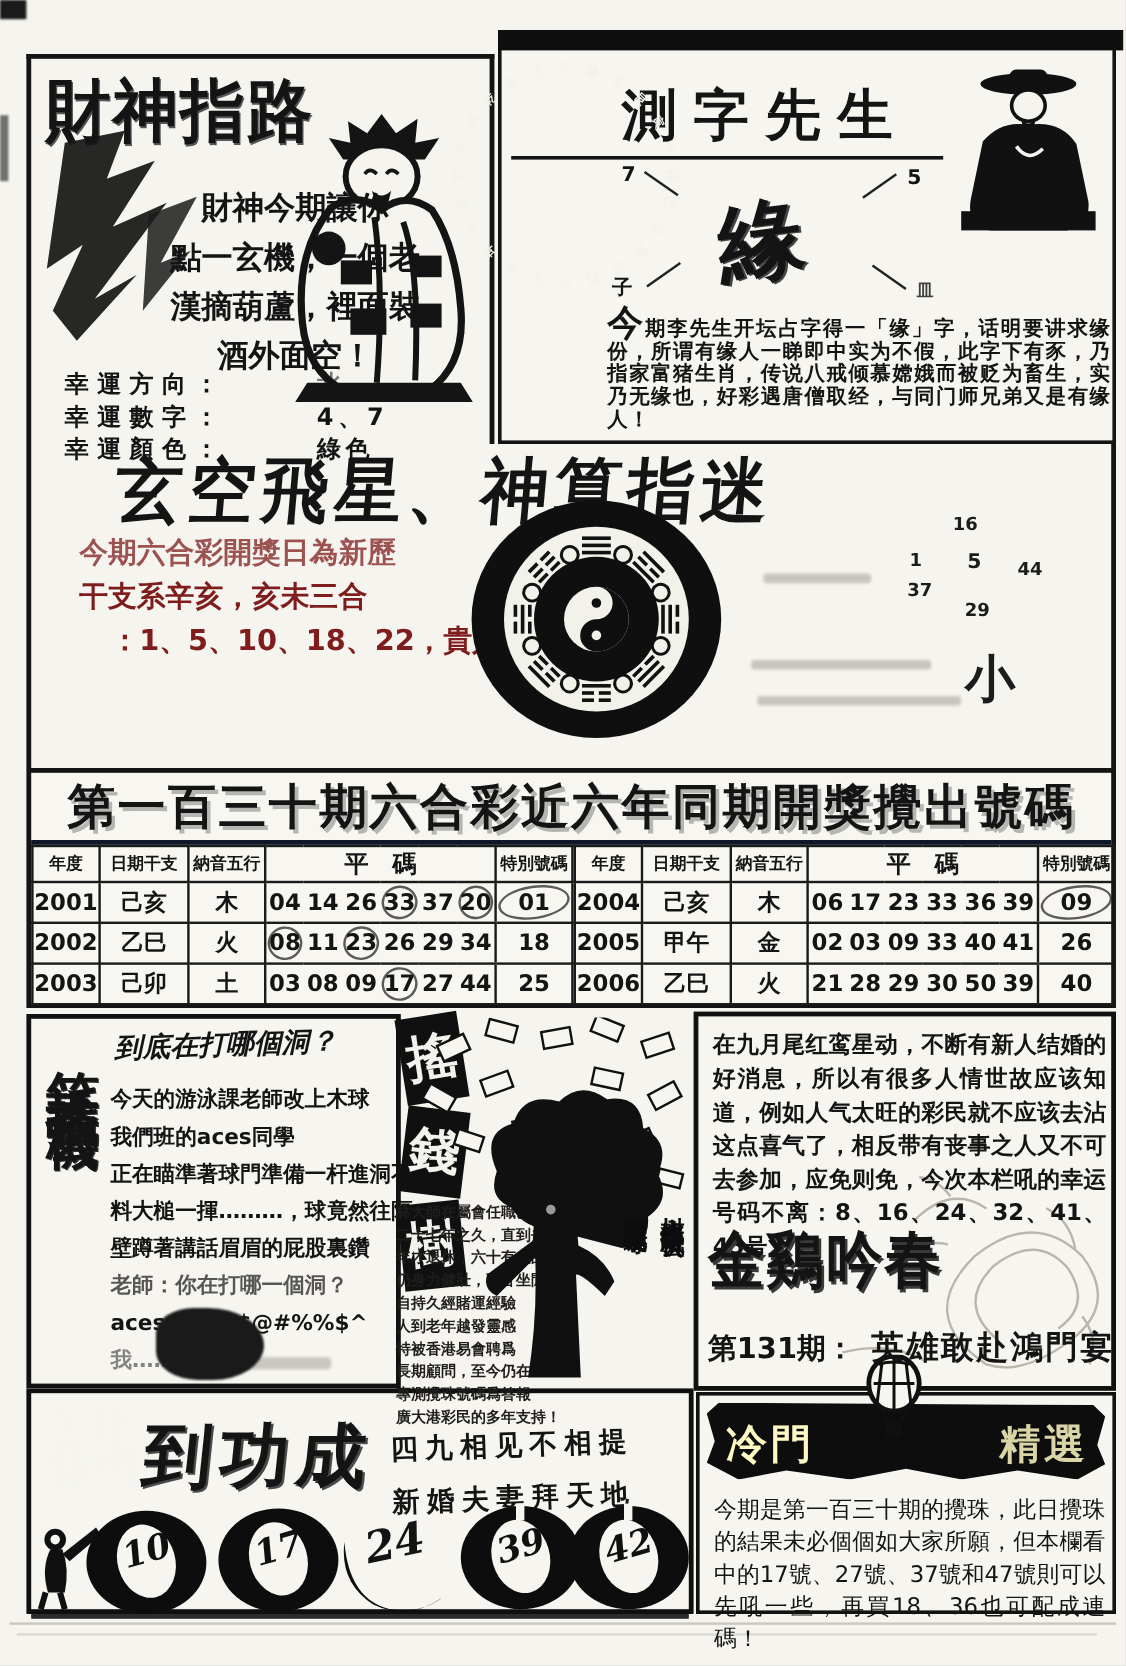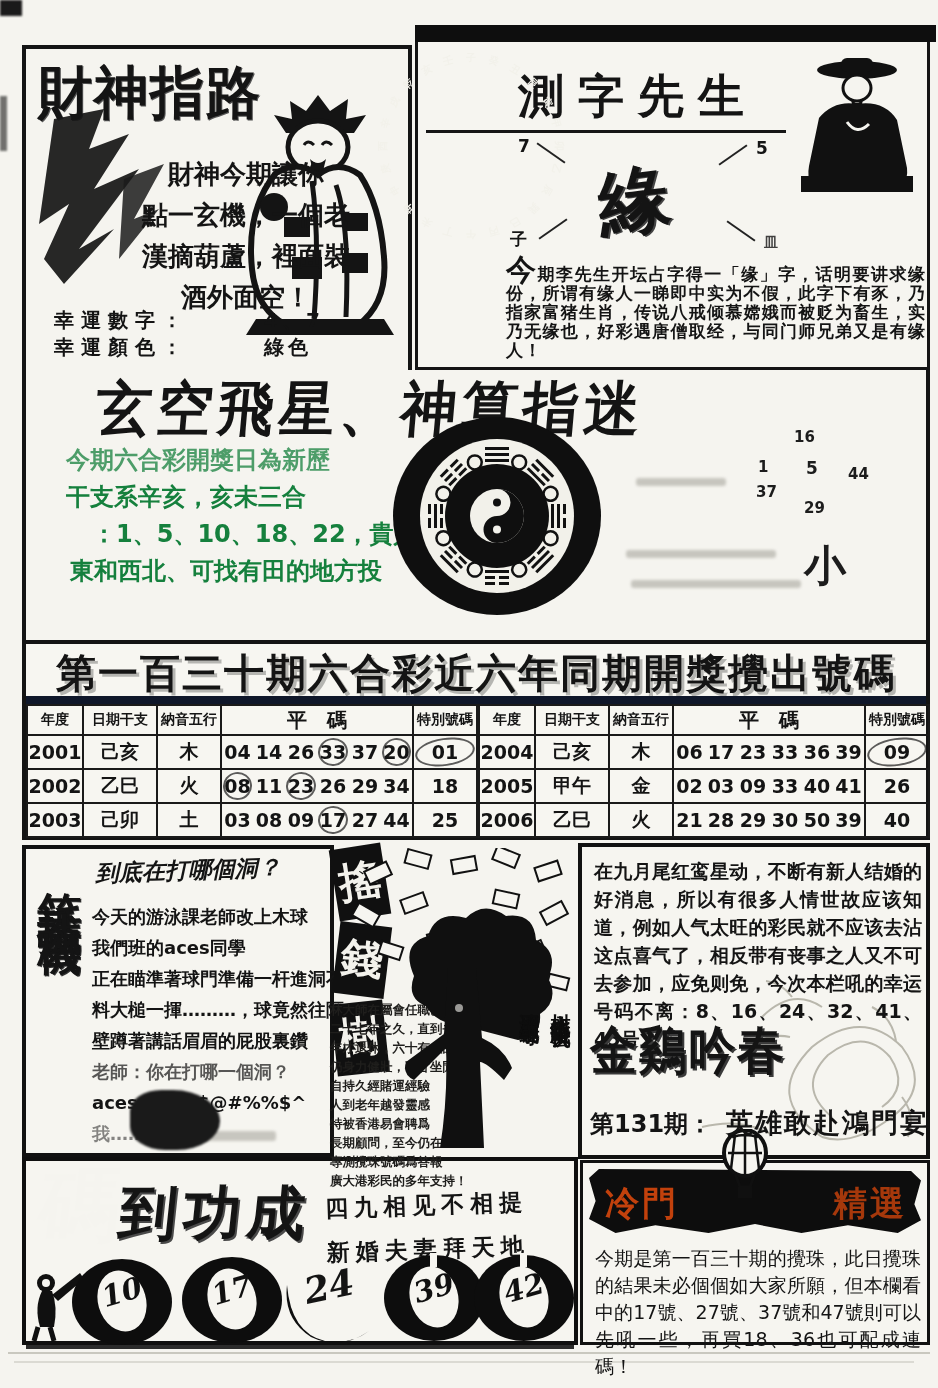--- a/index.html
+++ b/index.html
@@ -38,36 +38,36 @@
   .boxB-para { position:absolute; left:88px; top:232px; width:420px; font-size:17px;
                font-weight:700; line-height:19px; text-align:justify; letter-spacing:1px; }
   .boxB-para::first-letter { font-size:30px; font-weight:900; }
 
   
   .boxC { position:absolute; left:22px; top:370px; width:908px; height:270px;
           border-left:4px solid #141414; border-right:4px solid #141414; }
   .boxC-title { position:absolute; left:70px; top:2px; font-size:56px; font-weight:900;
           letter-spacing:5px; transform:skewX(-5deg) scaleY(1.05); white-space:nowrap; }
   .boxC-body { position:absolute; left:40px; top:72px; }
-  .boxC-body .ln { font-size:24px; font-weight:800; line-height:37px; white-space:nowrap; color:#15803d; }
+  .boxC-body .ln { font-size:24px; font-weight:800; line-height:37px; white-space:nowrap; color:#7f1d1d; }
   .boxC-body .ln:nth-child(1){ opacity:.75; }
   .boxC-body .ln:nth-child(2){ }
   .boxC-body .ln:nth-child(3){ margin-left:26px; }
   .boxC-body .ln:nth-child(4){ margin-left:4px; }
   .compass { position:absolute; left:361px; top:43px; width:220px; height:206px; }
   #compass-ring { position:absolute; left:361px; top:43px; width:220px; height:206px; pointer-events:none; }
   #compass-ring span { position:absolute; left:50%; top:50%; width:16px; height:16px; margin:-8px;
           color:#f2f1ea; font-size:10px; line-height:16px; text-align:center; font-weight:700; }
   .scatter { position:absolute; font-weight:700; color:#1c1c1c; }
   .smudge { position:absolute; background:#9a988f; opacity:.5; filter:blur(1.5px); border-radius:3px; }
 
   
   .tbl-sec { position:absolute; left:22px; top:640px; width:908px; height:200px;
           border:4px solid #141414; background:#f7f6f1; }
-  .tbl-title { height:60px; border-bottom:8px solid #0f172a; text-align:center;
+  .tbl-title { height:60px; border-bottom:4px solid #0f172a; text-align:center;
           font-size:40px; font-weight:900; letter-spacing:2px; line-height:58px;
           text-shadow:3px 3px 0 rgba(30,30,30,.3); white-space:nowrap; }
   .tbl-wrap { display:flex; height:132px; }
   table.lot { border-collapse:collapse; width:454px; table-layout:fixed; }
   table.lot td, table.lot th { border:2px solid #1a1a1a; text-align:center; padding:0;
           font-family:"DejaVu Sans", sans-serif; overflow:hidden; white-space:nowrap; }
   table.lot th { font-size:14px; font-weight:900; height:30px; }
   table.lot td { font-size:19px; font-weight:700; height:34px; }
   td.yr { font-size:19px; } td.gz { font-size:18px; } td.wx { font-size:19px; }
   td.num { border-left:none !important; border-right:none !important; }
@@ -124,21 +124,21 @@
   .ball .n { position:absolute; left:0; top:16px; width:100px; text-align:center; font-size:29px;
           font-weight:900; font-style:italic; font-family:"DejaVu Serif", serif; transform:rotate(-16deg); }
   .ball.black .n { color:#101010; }
   .ball24-n { position:absolute; font-size:36px; font-weight:900; font-style:italic;
           font-family:"DejaVu Serif", serif; transform:rotate(-12deg); }
 
   .lmBox { position:absolute; left:580px; top:1160px; width:350px; height:185px;
           border:3px solid #111; background:#f6f5f0; }
   .lm-banner { position:absolute; left:6px; top:6px; width:332px; height:64px; background:#0d0d0d;
           clip-path:polygon(0 14%,3% 0,97% 3%,100% 18%,98% 55%,100% 80%,93% 100%,78% 88%,64% 100%,50% 86%,36% 100%,20% 88%,8% 100%,0 78%,2% 50%); }
-  .lm-banner .t { position:absolute; top:12px; color:#c2410c; font-size:34px; font-weight:900; letter-spacing:3px; }
+  .lm-banner .t { position:absolute; top:12px; color:#fef9c3; font-size:34px; font-weight:900; letter-spacing:3px; }
   .lm-banner .t.left { left:16px; }
   .lm-banner .t.right { right:14px; opacity:.85; filter:blur(.6px); }
   .lm-body { position:absolute; left:12px; top:82px; width:326px; font-size:19px; font-weight:400;
           line-height:27px; text-align:justify; }
 
   .faint-line { position:absolute; height:2px; background:#c9c8bf; }
   .corner-blob { position:absolute; background:#1a1a1a; filter:blur(1px); }
   svg { display:block; }
 </style>
 </head>
@@ -171,20 +171,24 @@
       <circle cx="48" cy="118" r="14" fill="#141414"></circle>
       <path d="M30,230 L158,230 L168,246 L20,246 Z" fill="#141414"></path>
     </svg>
     <div class="boxA-body">
       <div class="ln">財神今期讓你</div>
       <div class="ln">點一玄機，一個老</div>
       <div class="ln">漢摘葫蘆，裡面裝</div>
       <div class="ln">酒外面空！</div>
     </div>
     <div class="lucky">
+      <div class="lucky-row faded">
+        <span class="lucky-label">幸運方向：</span>
+        <span class="lucky-value">北</span>
+      </div>
       <div class="lucky-row">
         <span class="lucky-label">幸運數字：</span>
         <span class="lucky-value">4、7</span>
       </div>
       <div class="lucky-row">
         <span class="lucky-label">幸運顏色：</span>
         <span class="lucky-value">綠色</span>
       </div>
     </div>
   </section>
@@ -215,21 +219,20 @@
     </div>
     <p class="boxB-para">今期李先生开坛占字得一「缘」字，话明要讲求缘份，所谓有缘人一睇即中实为不假，此字下有豕，乃指家富猪生肖，传说八戒倾慕嫦娥而被贬为畜生，实乃无缘也，好彩遇唐僧取经，与同门师兄弟又是有缘人！</p>
   </section>
 
   <section class="boxC">
     <h1 class="boxC-title">玄空飛星、神算指迷</h1>
     <div class="boxC-body">
       <div class="ln">今期六合彩開獎日為新歷</div>
       <div class="ln">干支系辛亥，亥未三合</div>
       <div class="ln">：1、5、10、18、22，貴人在正</div>
-      <div class="ln">東和西北、可找有田的地方投</div>
     </div>
     <svg class="compass" viewBox="0 0 220 206">
       <ellipse cx="110" cy="103" rx="104" ry="99" fill="#0f0f0f"></ellipse>
       <circle cx="110" cy="103" r="77" fill="#f2f1ea"></circle>
       <g>
         <g transform="rotate(0 110 103)">
             <rect x="98" y="34" width="24" height="3" fill="#111"></rect>
             <rect x="98" y="40" width="24" height="3" fill="#111"></rect>
             <rect x="98" y="46" width="24" height="3" fill="#111"></rect>
           </g>

